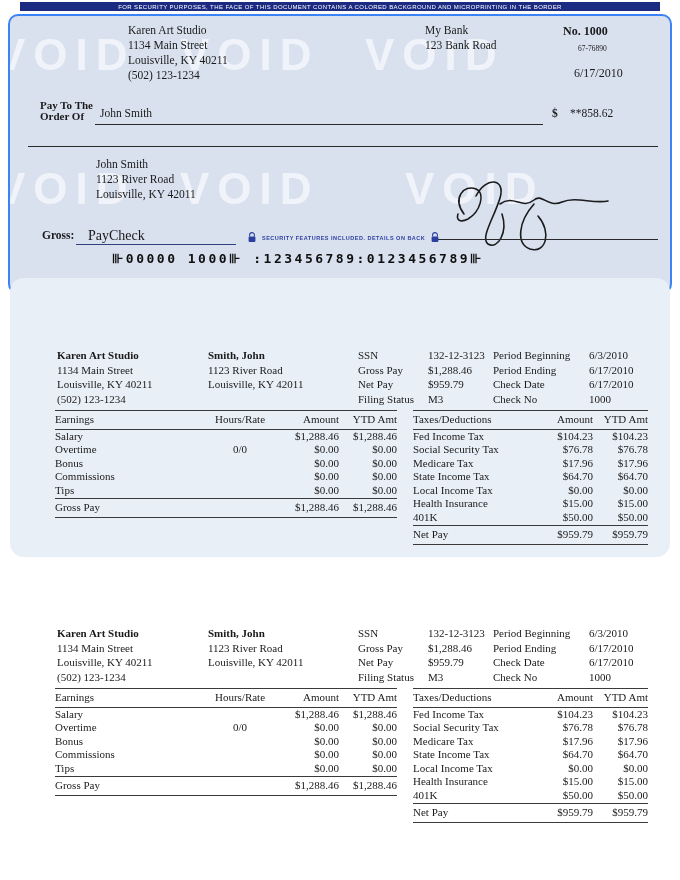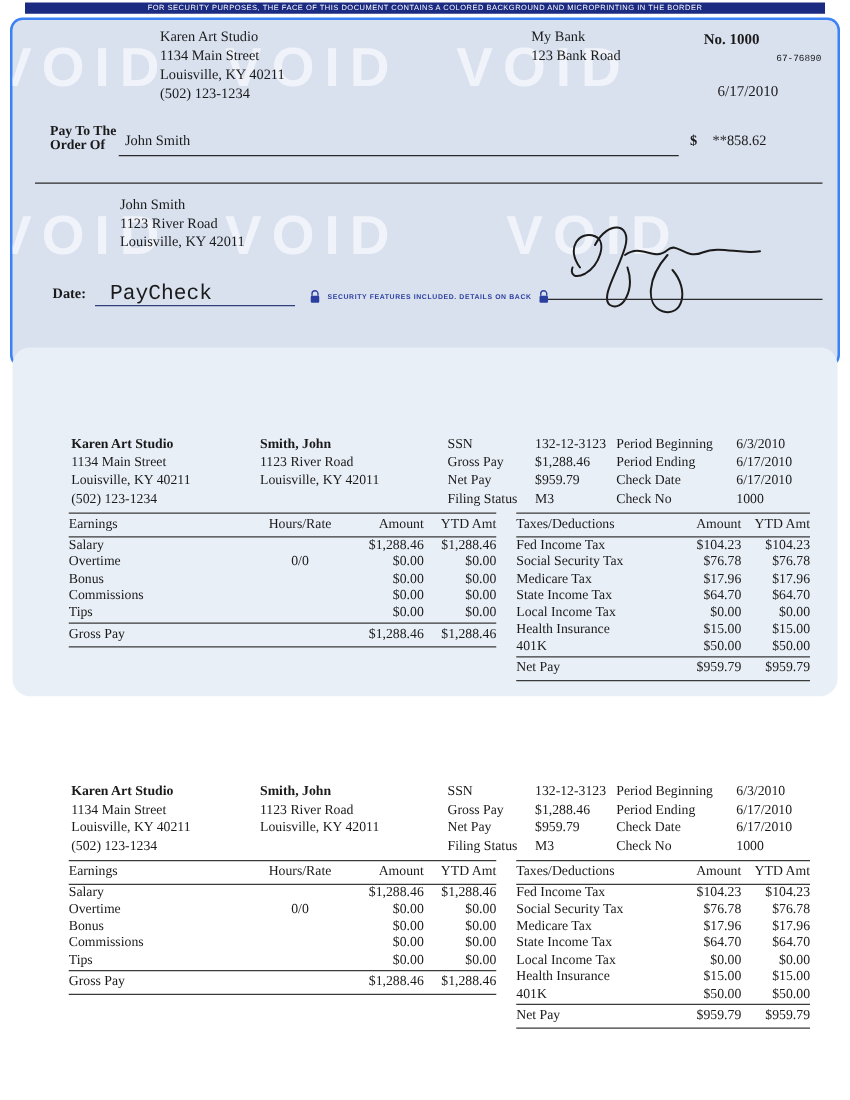--- a/index.html
+++ b/index.html
@@ -15,32 +15,32 @@
   
   .check{position:absolute;left:8px;top:14px;width:664px;height:280px;box-sizing:border-box;
          border:2px solid #3b82f6;border-radius:10px;background:#d9e1ef;overflow:hidden;}
   .void{position:absolute;font-family:"Liberation Sans",sans-serif;font-weight:bold;font-size:44px;
         letter-spacing:8px;color:rgba(255,255,255,0.6);user-select:none;}
   .blk{position:absolute;font-size:11.5px;line-height:15px;}
   .b{font-weight:bold;}
   .payer{left:118px;top:7px;}
   .bank{left:415px;top:7px;}
   .checkno{left:553px;top:8px;font-size:12px;font-weight:bold;}
-  .fraction{left:611px;top:28px;font-size:7.5px;line-height:9px;font-family:Liberation Mono, monospace;}
+  .fraction{left:568px;top:28px;font-size:7.5px;line-height:9px;}
   .date{left:564px;top:50px;font-size:12px;}
   .payto{left:30px;top:84px;font-weight:bold;font-size:11px;line-height:11px;}
   .payeename{left:90px;top:90px;font-size:11.5px;}
   .payline{position:absolute;left:85px;top:92px;width:448px;height:16px;border-bottom:1px solid #2a2a2a;}
   .dollar{left:542px;top:90px;font-size:11.5px;font-weight:bold;}
   .amount{left:560px;top:90px;font-size:11.5px;}
   .amountwords{left:26px;top:114px;font-size:11.5px;}
   .wordsline{position:absolute;left:18px;top:116px;width:630px;height:14px;border-bottom:1px solid #2a2a2a;}
   .payeeaddr{left:86px;top:141px;}
   .memolabel{left:32px;top:212px;font-weight:bold;font-size:11.5px;}
-  .memovalue{left:78px;top:212px;font-size:17px;font-family:Liberation Mono, monospace;}
+  .memovalue{left:78px;top:212px;font-size:14px;}
   .memoline{position:absolute;left:66px;top:212px;width:160px;height:16px;border-bottom:1.2px solid #30407e;}
   .securityrow{position:absolute;left:238px;top:216px;display:flex;align-items:center;gap:6px;}
   .securityrow span{font-family:"Liberation Sans",sans-serif;font-size:5.5px;font-weight:bold;
                     color:#2b3fa0;letter-spacing:.5px;white-space:nowrap;}
   .sigline{position:absolute;left:424px;top:207px;width:224px;height:16px;border-bottom:1px solid #2a2a2a;}
   .sig{position:absolute;left:420px;top:158px;}
 
   
   .micr{position:absolute;left:112px;top:251px;font-family:"DejaVu Sans Mono",monospace;
         font-weight:bold;font-size:13px;letter-spacing:2.5px;color:#101010;}
@@ -123,37 +123,38 @@
         <g fill="none" stroke="#1b1b1b" stroke-width="1.6" stroke-linecap="round">
           <path d="M34,40 C22,24 34,10 46,15 C56,19 50,38 38,45 C30,49 26,46 28,40"></path>
           <path d="M46,22 C56,2 76,4 70,24 C64,44 50,64 58,70 C68,76 78,58 72,40"></path>
           <path d="M70,30 C84,20 92,36 104,26 C112,19 118,34 132,28 C146,22 162,30 178,27"></path>
           <path d="M104,30 C88,48 86,70 100,75 C116,80 122,58 108,42"></path>
         </g>
       </svg>
     </div>
     <div class="sigline"></div>
 
-    <div class="blk memolabel">Date:</div>
+    <div class="blk memolabel">Gross:</div>
     <div class="blk memovalue">PayCheck</div>
     <div class="memoline"></div>
 
     <div class="securityrow">
       <svg width="8" height="11" viewBox="0 0 8 11">
         <path d="M1.6,4.5 V3 a2.4,2.4 0 0 1 4.8,0 V4.5" fill="none" stroke="#2b3fa0" stroke-width="1.1"></path>
         <rect x="0.6" y="4.5" width="6.8" height="5.6" rx="1" fill="#2b3fa0"></rect>
       </svg>
       <span>SECURITY FEATURES INCLUDED. DETAILS ON BACK</span>
       <svg width="8" height="11" viewBox="0 0 8 11">
         <path d="M1.6,4.5 V3 a2.4,2.4 0 0 1 4.8,0 V4.5" fill="none" stroke="#2b3fa0" stroke-width="1.1"></path>
         <rect x="0.6" y="4.5" width="6.8" height="5.6" rx="1" fill="#2b3fa0"></rect>
       </svg>
     </div>
   </div>
 
+  <div class="micr">⊪00000 1000⊪ :123456789:0123456789⊪</div>
 
   <div class="stub-panel"></div>
 
   <div class="stub-slot" id="stub1" style="top:348px;">
   <div class="stub">
     <div class="col employer">
       <div class="b">Karen Art Studio</div>
       <div>1134 Main Street</div>
       <div>Louisville, KY 40211</div>
       <div>(502) 123-1234</div>

